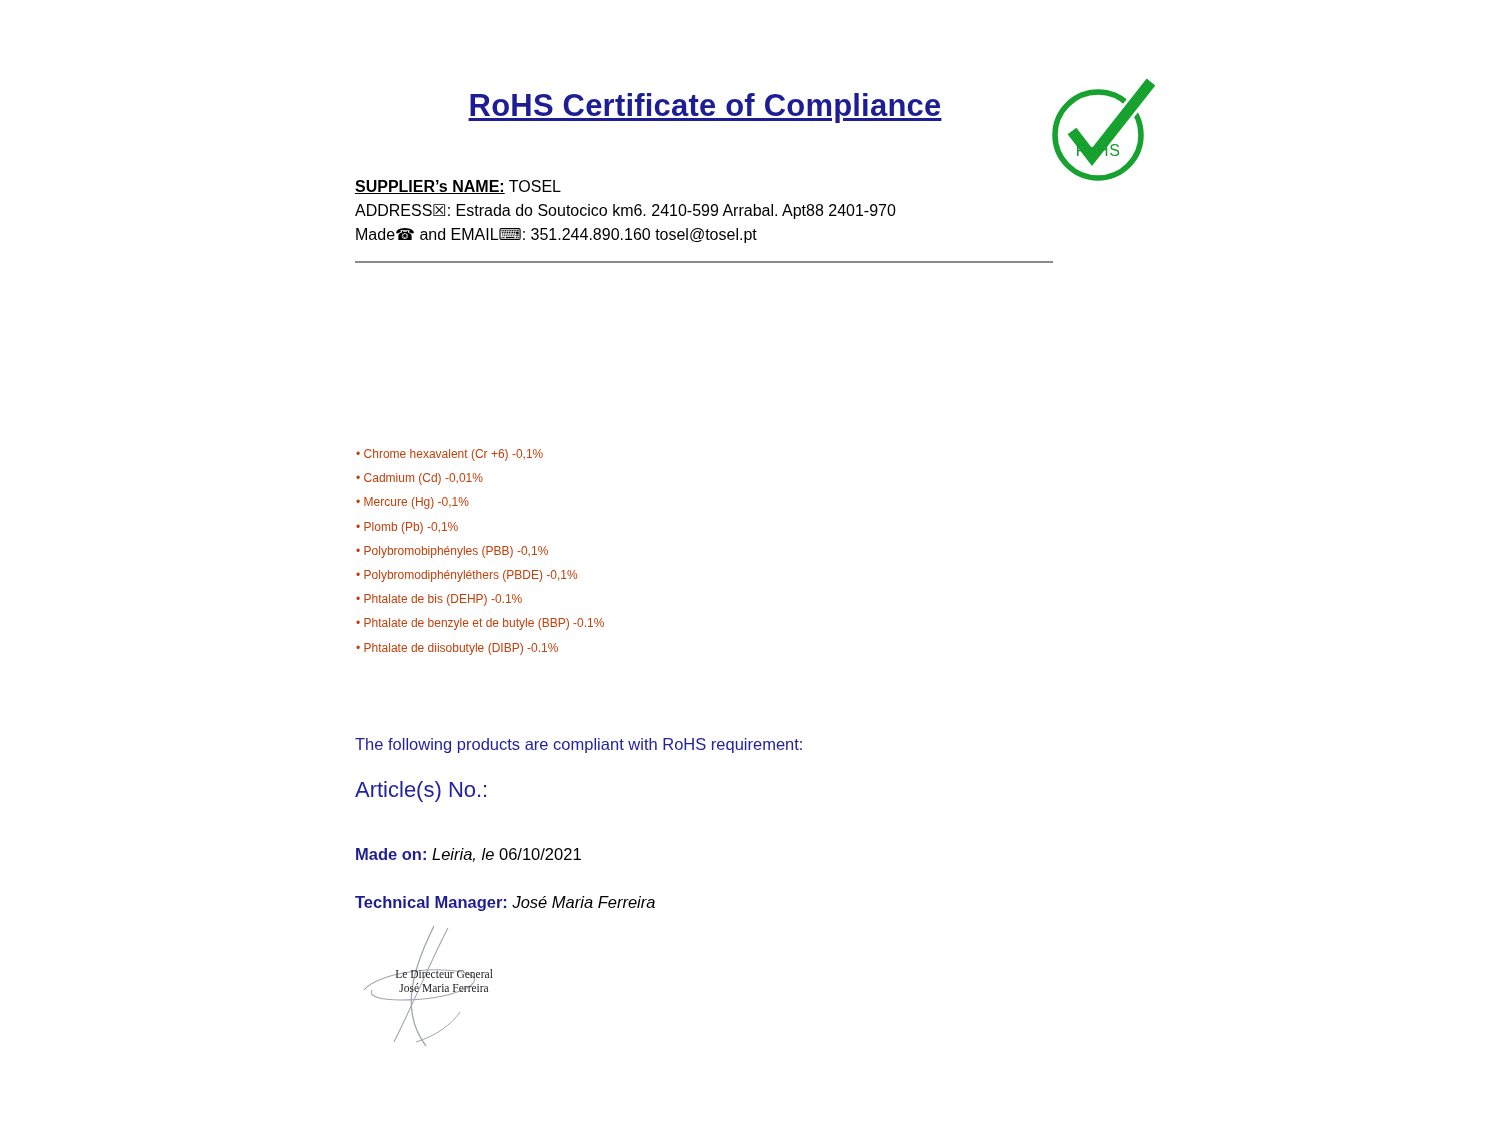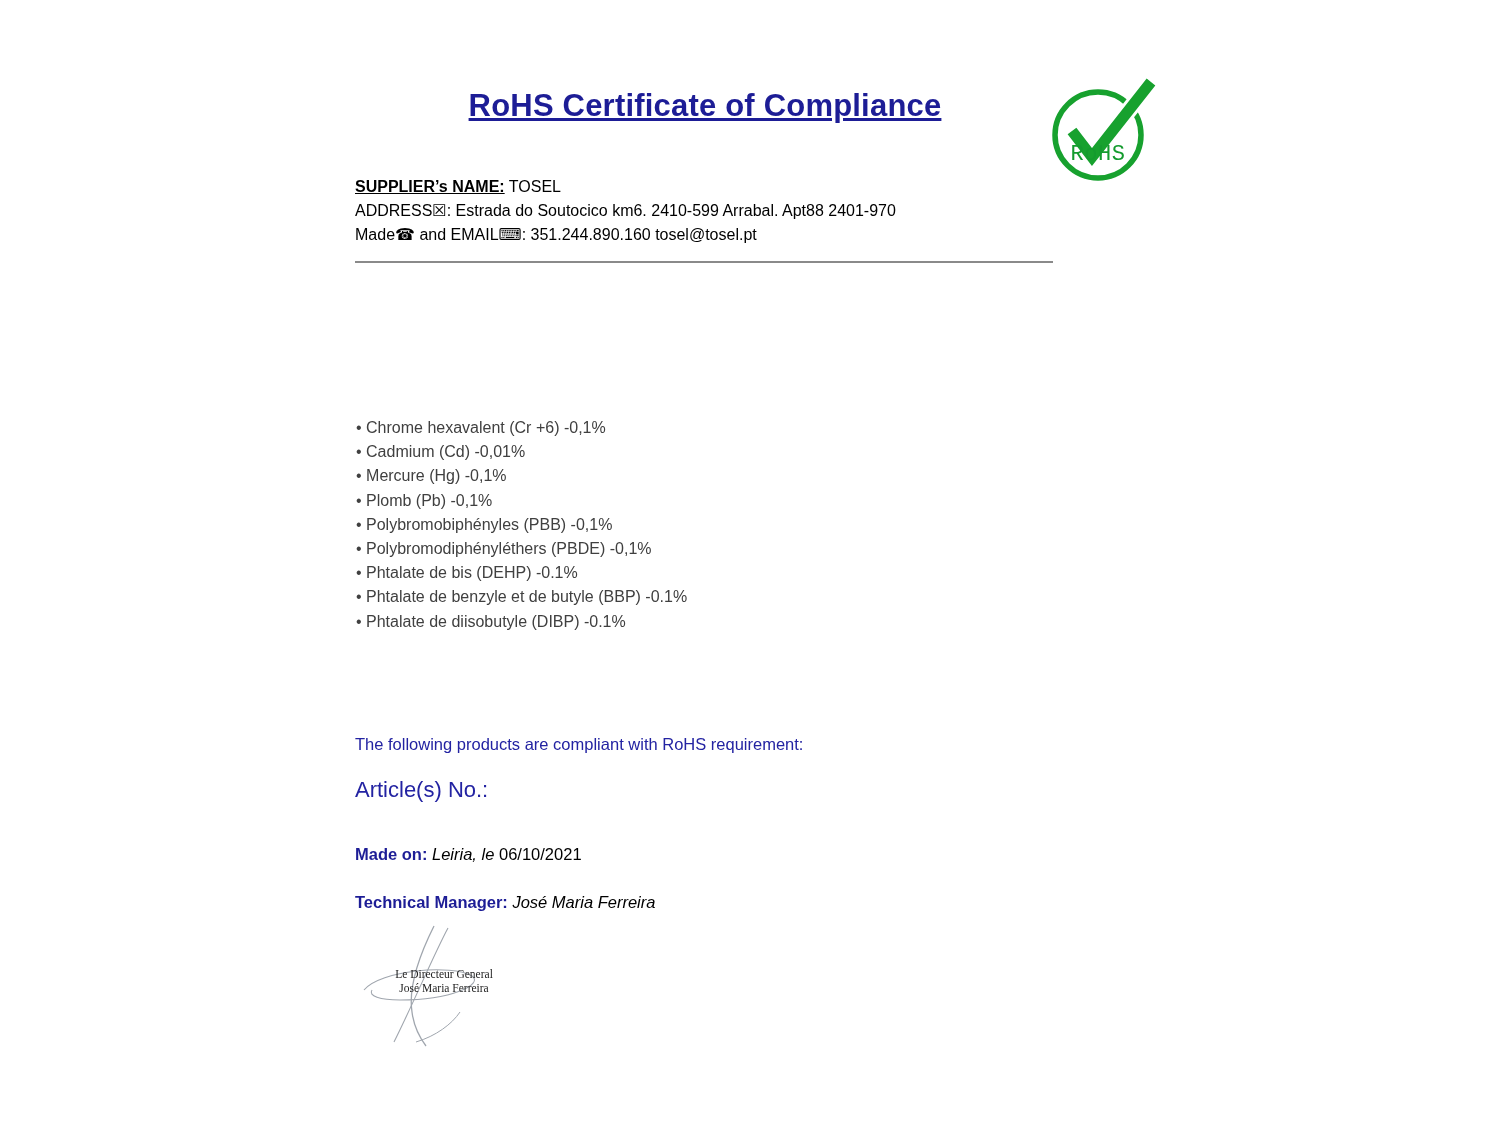--- a/index.html
+++ b/index.html
@@ -14,37 +14,37 @@
   .title {
     position:absolute; left:355px; top:88px; width:700px;
     text-align:center; font-size:31px; font-weight:bold;
     color:#1d1d96; text-decoration:underline; letter-spacing:0.2px;
   }
   
   .logo { position:absolute; left:1050px; top:78px; width:112px; height:112px; }
   .logo svg { position:absolute; left:0; top:0; overflow:visible; }
   .logo-text {
     position:absolute; left:2px; top:64px; width:92px; text-align:center;
-    font-size:22px; color:#149b2e; letter-spacing:0.5px;font-family:Liberation Mono, monospace;
+    font-size:16px; color:#149b2e; letter-spacing:0.5px;
   }
   
   .supplier { position:absolute; left:355px; top:175px; font-size:16px; line-height:24px; color:#000; }
   .supplier .lbl { font-weight:bold; text-decoration:underline; }
   .glyph { font-family:"DejaVu Sans",sans-serif; }
   .divider {
     position:absolute; left:355px; top:261px; width:698px; height:0;
     border:none; border-top:2px solid #8a8a8a;
   }
   .cert {
     position:absolute; left:355px; top:307px; width:700px;
     font-size:17px; line-height:24px; color:#2323a2; text-align:justify;
   }
   .substances {
-    position:absolute; left:356px; top:416px; list-style:none;
-    font-size:16px; line-height:24.2px; color:#404040;
+    position:absolute; left:356px; top:442px; list-style:none;
+    font-size:12px; line-height:24.2px; color:#c2410c;
   }
   .substance::before { content:"\2022\00a0"; }
   .compliance { position:absolute; left:355px; top:735px; font-size:16.5px; color:#2323a2; }
   .article    { position:absolute; left:355px; top:777px; font-size:22px; color:#2323a2; }
   .made-on    { position:absolute; left:355px; top:845px; font-size:16.5px; color:#000; }
   .manager    { position:absolute; left:355px; top:893px; font-size:16.5px; color:#000;text-align:center; }
   .lbl-navy   { font-weight:bold; color:#1d1d96; }
   .italic     { font-style:italic; }
   
   .signature { position:absolute; left:356px; top:924px; width:170px; height:128px; }

